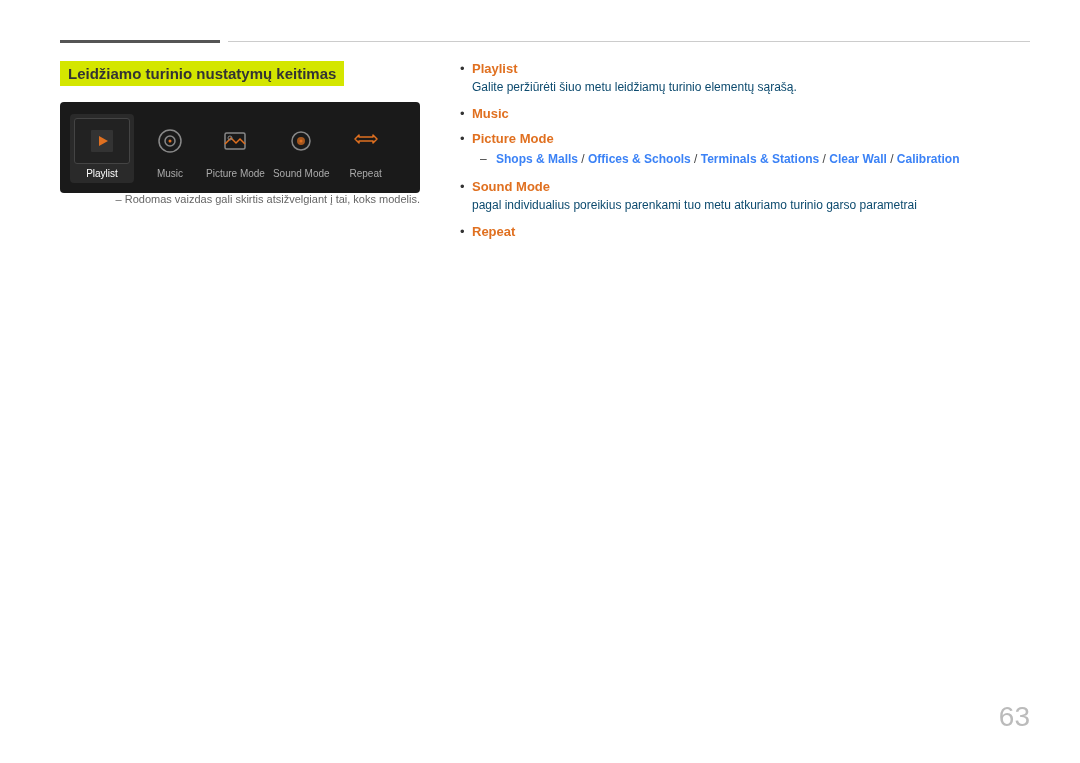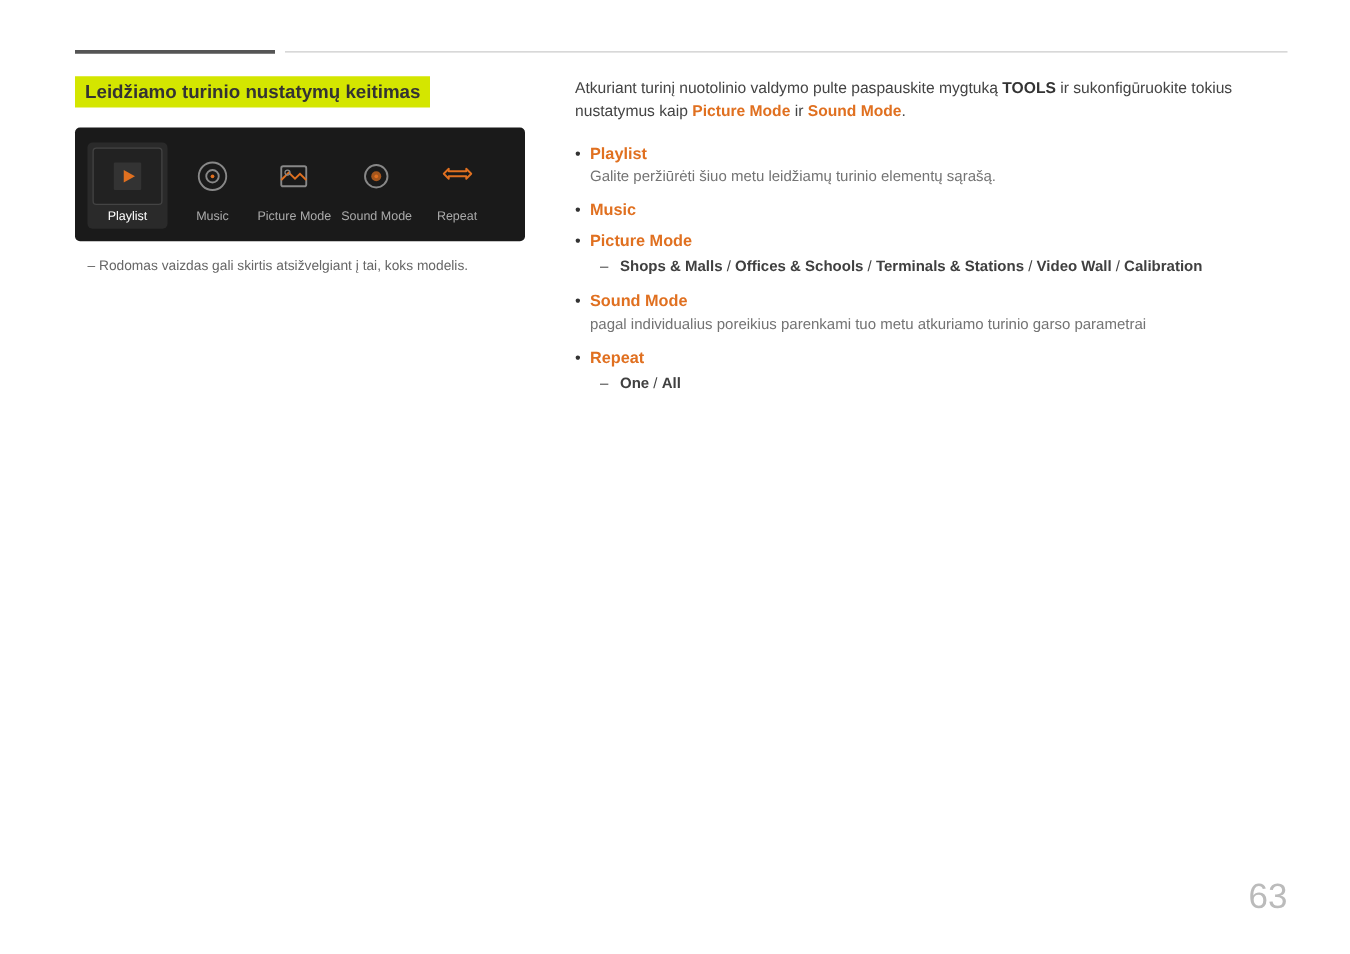--- a/index.html
+++ b/index.html
@@ -110,25 +110,26 @@
       font-size: 10px;
       color: #aaa;
       text-align: center;
     }
 
     .player-label.active {
       color: #fff;
     }
 
     .note-text {
-      margin-top: 14px;
+      margin-top: 0;
       font-size: 11px;
       color: #666;
       padding-left: 10px;
       border-left: none;
+      text-align: right;
     }
 
     .note-text::before {
       content: '– ';
     }
 
     
     .right-col {
       flex: 1;
     }
@@ -170,21 +171,21 @@
     }
 
     .bullet-title {
       color: #e07020;
       font-weight: bold;
       font-size: 13px;
     }
 
     .bullet-desc {
       font-size: 12px;
-      color: #737373;
+      color: #0c4a6e;
       line-height: 1.5;
       margin-top: 2px;
     }
 
     .sub-list {
       list-style: none;
       margin-top: 4px;
       padding-left: 8px;
     }
 
@@ -197,21 +198,21 @@
     }
 
     .sub-list li::before {
       content: '–';
       position: absolute;
       left: 0;
       color: #444;
     }
 
     .orange-link {
-      color: #404040;
+      color: #3b82f6;
       font-weight: bold;
     }
 
     
     .page-number {
       position: absolute;
       bottom: 30px;
       right: 50px;
       font-size: 28px;
       color: #bbb;
@@ -288,23 +289,20 @@
           </div>
           <span class="player-label">Repeat</span>
         </div>
       </div>
 
       
       <p class="note-text">Rodomas vaizdas gali skirtis atsižvelgiant į tai, koks modelis.</p>
     </div>
 
     <div class="right-col">
-      <p class="intro-text">
-        <span>Atkuriant turinį nuotolinio valdymo pulte paspauskite mygtuką </span><span class="bold-text">TOOLS</span><span> ir sukonfigūruokite tokius nustatymus kaip </span><span class="orange-link">Picture Mode</span><span> ir </span><span class="orange-link">Sound Mode</span><span>.</span>
-      </p>
 
       <ul class="bullet-list">
 
         <li>
           <span class="bullet-title">Playlist</span>
           <div class="bullet-desc">Galite peržiūrėti šiuo metu leidžiamų turinio elementų sąrašą.</div>
         </li>
 
         <li>
           <span class="bullet-title">Music</span>
@@ -313,40 +311,33 @@
         <li>
           <span class="bullet-title">Picture Mode</span>
           <ul class="sub-list">
             <li>
               <span class="orange-link">Shops &amp; Malls</span>
               <span> / </span>
               <span class="orange-link">Offices &amp; Schools</span>
               <span> / </span>
               <span class="orange-link">Terminals &amp; Stations</span>
               <span> / </span>
-              <span class="orange-link">Video Wall</span>
+              <span class="orange-link">Clear Wall</span>
               <span> / </span>
               <span class="orange-link">Calibration</span>
             </li>
           </ul>
         </li>
 
         <li>
           <span class="bullet-title">Sound Mode</span>
           <div class="bullet-desc">pagal individualius poreikius parenkami tuo metu atkuriamo turinio garso parametrai</div>
         </li>
 
         <li>
           <span class="bullet-title">Repeat</span>
-          <ul class="sub-list">
-            <li>
-              <span class="orange-link">One</span>
-              <span> / </span>
-              <span class="orange-link">All</span>
-            </li>
-          </ul>
         </li>
       </ul>
     </div>
   </div>
 
   <div class="page-number">63</div>
 </div>
 
 </body></html>

